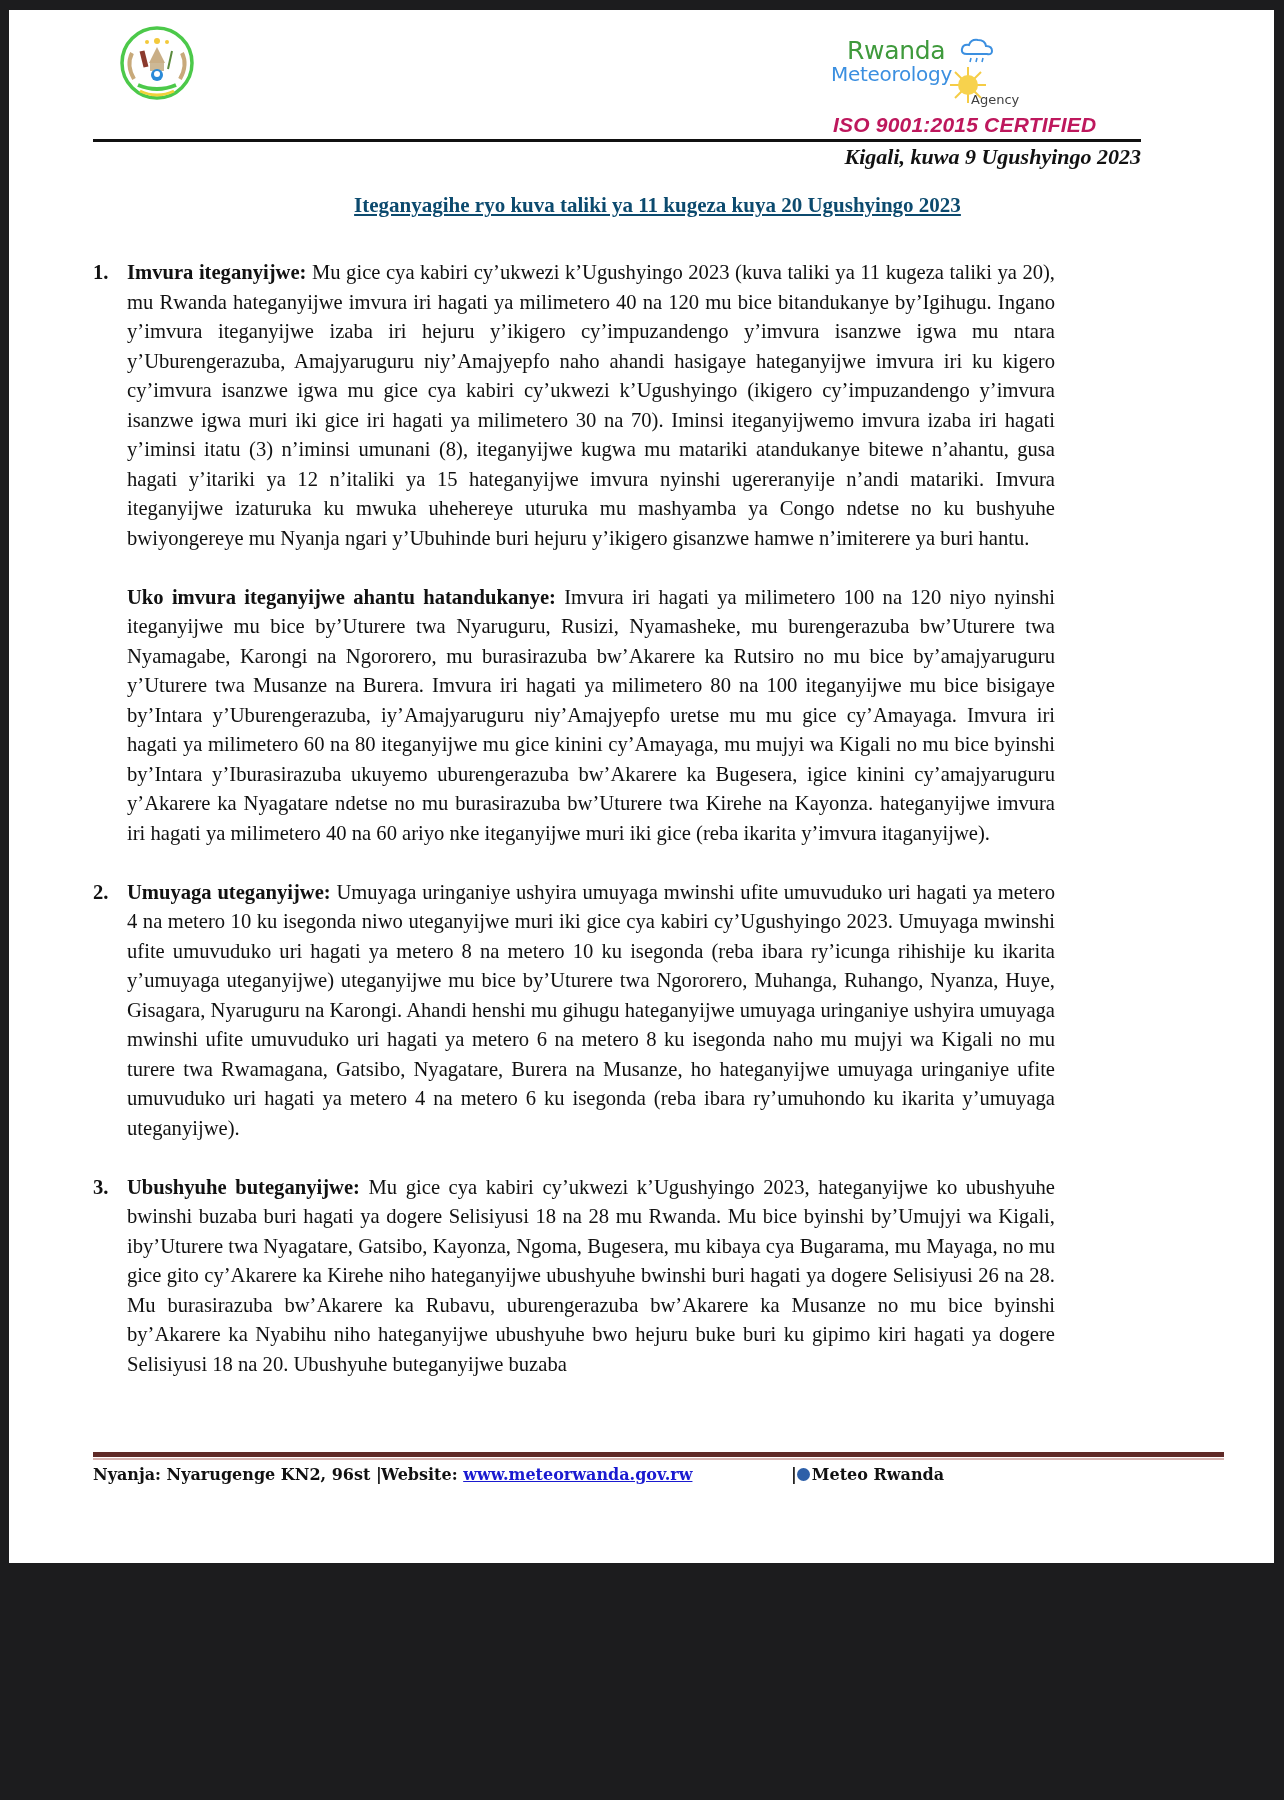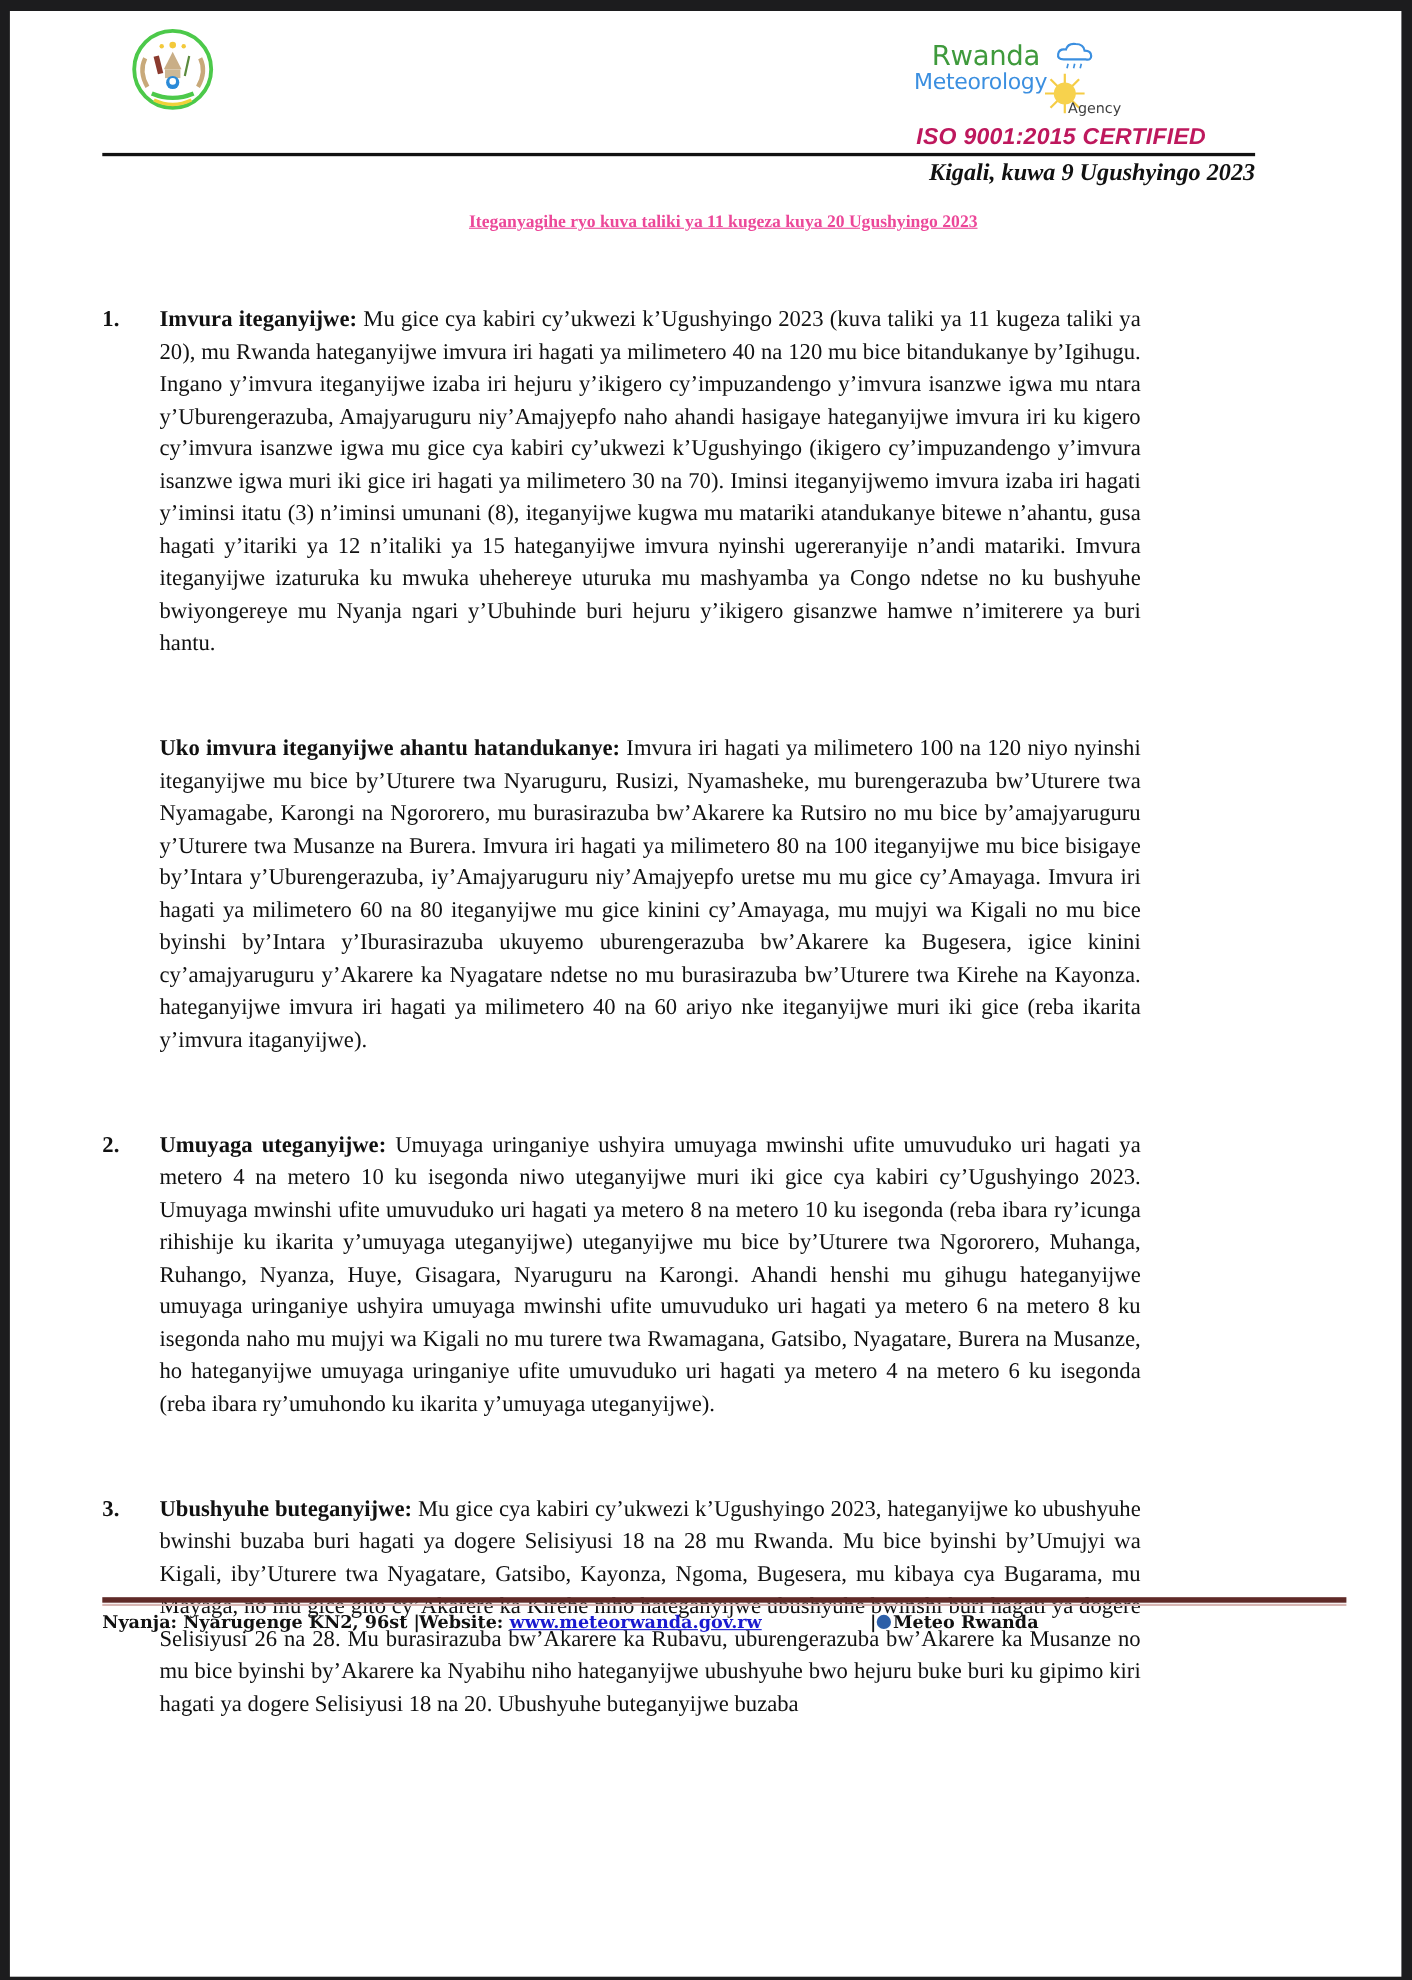--- a/index.html
+++ b/index.html
@@ -1,21 +1,21 @@
 <!DOCTYPE html>
 <html><head>
   <meta charset="utf-8">
   <style>
     html, body { margin: 0; padding: 0; }
     body {
       width: 1284px; height: 1800px; background: #1c1c1e; position: relative; overflow: hidden;
       font-family: "Liberation Serif", "DejaVu Serif", serif;
     }
     .page {
-      position: absolute; left: 9px; top: 10px; width: 1265px; height: 1787px;
+      position: absolute; left: 9px; top: 10px; width: 1265px; height: 1553px;
       background: #ffffff;
     }
     .emblem { position: absolute; left: 107px; top: 13px; width: 82px; height: 82px; }
     .rma-logo { position: absolute; left: 822px; top: 26px; width: 200px; height: 84px; }
     .rma-line1, .rma-line2, .rma-line3 {
       position: absolute; font-family: "DejaVu Sans", "Liberation Sans", sans-serif; white-space: nowrap;
     }
     .rma-line1 { left: 16px; top: 0px; font-size: 25px; color: #3f9a3c; letter-spacing: -0.3px; }
     .rma-line2 { left: 0px; top: 26px; font-size: 20px; color: #3b8fe0; letter-spacing: -0.3px; }
     .rma-line3 { left: 140px; top: 56px; font-size: 13px; color: #404040; }
@@ -25,30 +25,30 @@
       position: absolute; left: 824px; top: 103px; font-family: "Liberation Sans", sans-serif;
       font-weight: bold; font-style: italic; font-size: 21px; color: #be185d; letter-spacing: 0.2px;
     }
     .header-rule { position: absolute; left: 84px; top: 129px; width: 1048px; height: 3px; background: #111; }
     .date-line {
       position: absolute; right: 133px; top: 134px; font-weight: bold; font-style: italic;
       font-size: 22px; color: #111;
     }
     .doc-title {
       position: absolute; left: 0; width: 100%; top: 183px; text-align: center;
-      font-weight: bold; font-size: 16px; text-decoration: underline; color: #ec4899;
+      font-weight: bold; font-size: 21px; text-decoration: underline; color: #0c4a6e;
       padding-left: 32px; box-sizing: border-box;
     }
     .body-text {
       position: absolute; left: 84px; width: 962px; top: 248px; font-size: 20.6px; line-height: 29.5px;
       color: #111; text-align: justify;
     }
     .section { position: relative; padding-left: 34px; }
     .section-num { position: absolute; left: 0; top: 0; font-weight: bold; }
-    .section p { margin: 18px; }
+    .section p { margin: 0; }
     .bold-lead { font-weight: bold; }
     .gap { height: 29.5px; }
     .footer-rule-thick { position: absolute; left: 84px; top: 1442px; width: 1131px; height: 5px; background: #5f2a27; }
     .footer-rule-thin { position: absolute; left: 84px; top: 1448px; width: 1131px; height: 2px; background: #d8b6b3; }
     .footer {
       position: absolute; left: 84px; top: 1453px; width: 1131px; font-family: "DejaVu Serif", "Liberation Serif", serif;
       font-weight: bold; font-size: 16px; color: #111; line-height: 23px;
     }
     .footer-row { position: relative; height: 23px; white-space: nowrap; }
     .fcol1 { position: absolute; left: 0; }

